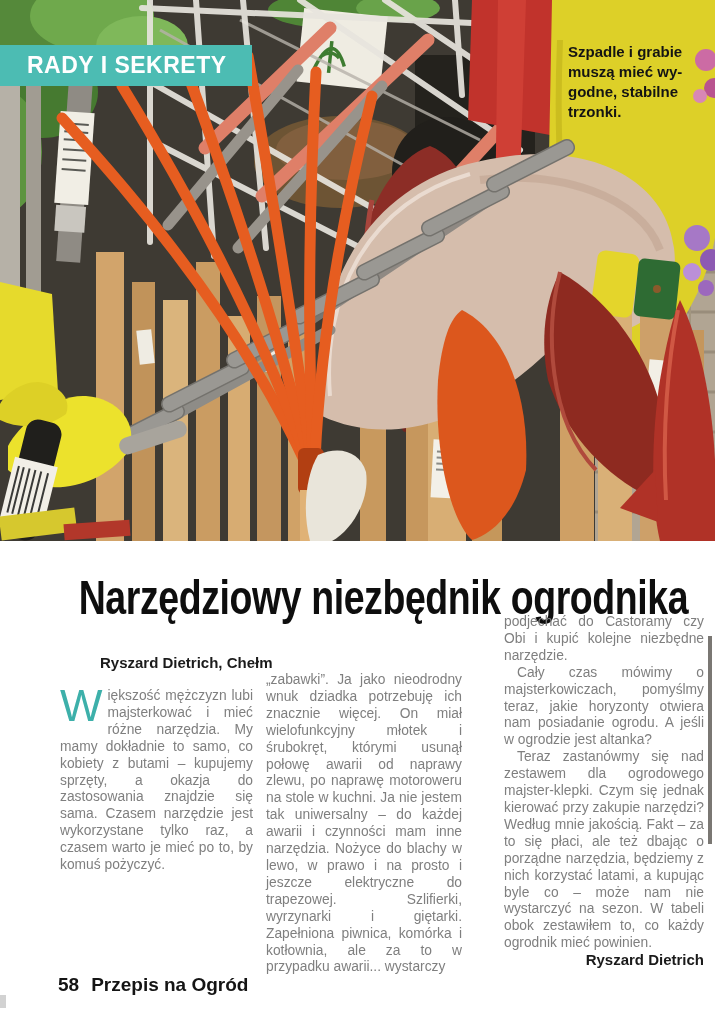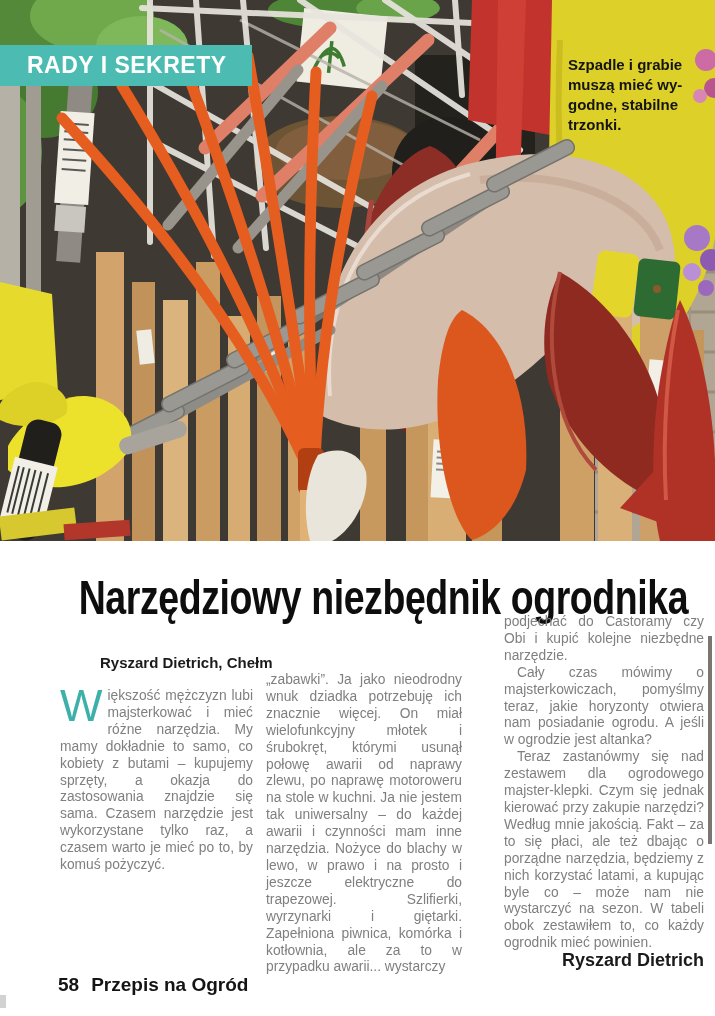--- a/index.html
+++ b/index.html
@@ -9,21 +9,21 @@
   }
   
   .photo-wrap{position:absolute;top:0;left:0;width:715px;height:541px;}
   .photo-wrap svg{display:block;}
   .badge{
     position:absolute;top:45px;left:0;width:252px;height:41px;box-sizing:border-box;
     background:#4cbcb3;color:#ffffff;font-size:23px;font-weight:bold;letter-spacing:.5px;
     display:flex;align-items:center;padding-left:27px;
   }
   .photo-caption{
-    position:absolute;top:55px;left:568px;width:142px;
+    position:absolute;top:42px;left:568px;width:142px;
     font-size:15px;font-weight:bold;color:#141414;line-height:20px;white-space:pre-line;
   }
   
   .headline{
     position:absolute;top:540px;left:0;width:715px;text-align:center;
     font-size:48px;line-height:52px;color:#0e0e0e;white-space:nowrap;
     transform:scaleX(0.78);transform-origin:50% 0;letter-spacing:-0.5px;
   }
   .lede{position:absolute;top:601px;left:42px;width:460px;font-family:"DejaVu Serif",serif;font-style:italic;font-size:18.5px;color:#2a2a22;}
   .lede-line{margin:0 0 1px 0;line-height:25px;}
@@ -33,21 +33,21 @@
   .col{position:absolute;font-size:13.8px;line-height:16.9px;color:#7f7f7f;text-align:justify;hyphens:auto;}
   .col p{margin:0;}
   .col p.indent{text-indent:13px;}
   .col1{left:60px;top:688px;width:193px;}
   .col2{left:266px;top:672px;width:196px;}
   .col3{left:488px;top:614px;width:200px;margin-left:16px;}
   .dropcap{
     float:left;font-size:45px;line-height:34px;color:#3db0aa;
     padding:1px 5px 0 0;font-weight:normal;
   }
-  .signature{font-weight:bold;color:#1a1a1a;text-align:right;font-size:18px;margin-top:2px;text-indent:0;}
+  .signature{font-weight:bold;color:#1a1a1a;text-align:right;font-size:15px;margin-top:2px;text-indent:0;}
   
   .footer{position:absolute;left:58px;top:974px;font-size:19px;font-weight:bold;color:#141414;}
   .footer .pagenum{margin-right:12px;}
   
   .edge-line{position:absolute;right:3px;top:636px;width:4px;height:208px;background:#4e4a44;opacity:.75;}
   .edge-tick{position:absolute;left:0;top:995px;width:6px;height:13px;background:#d2d2d2;}
 </style>
 </head>
 <body>
 

